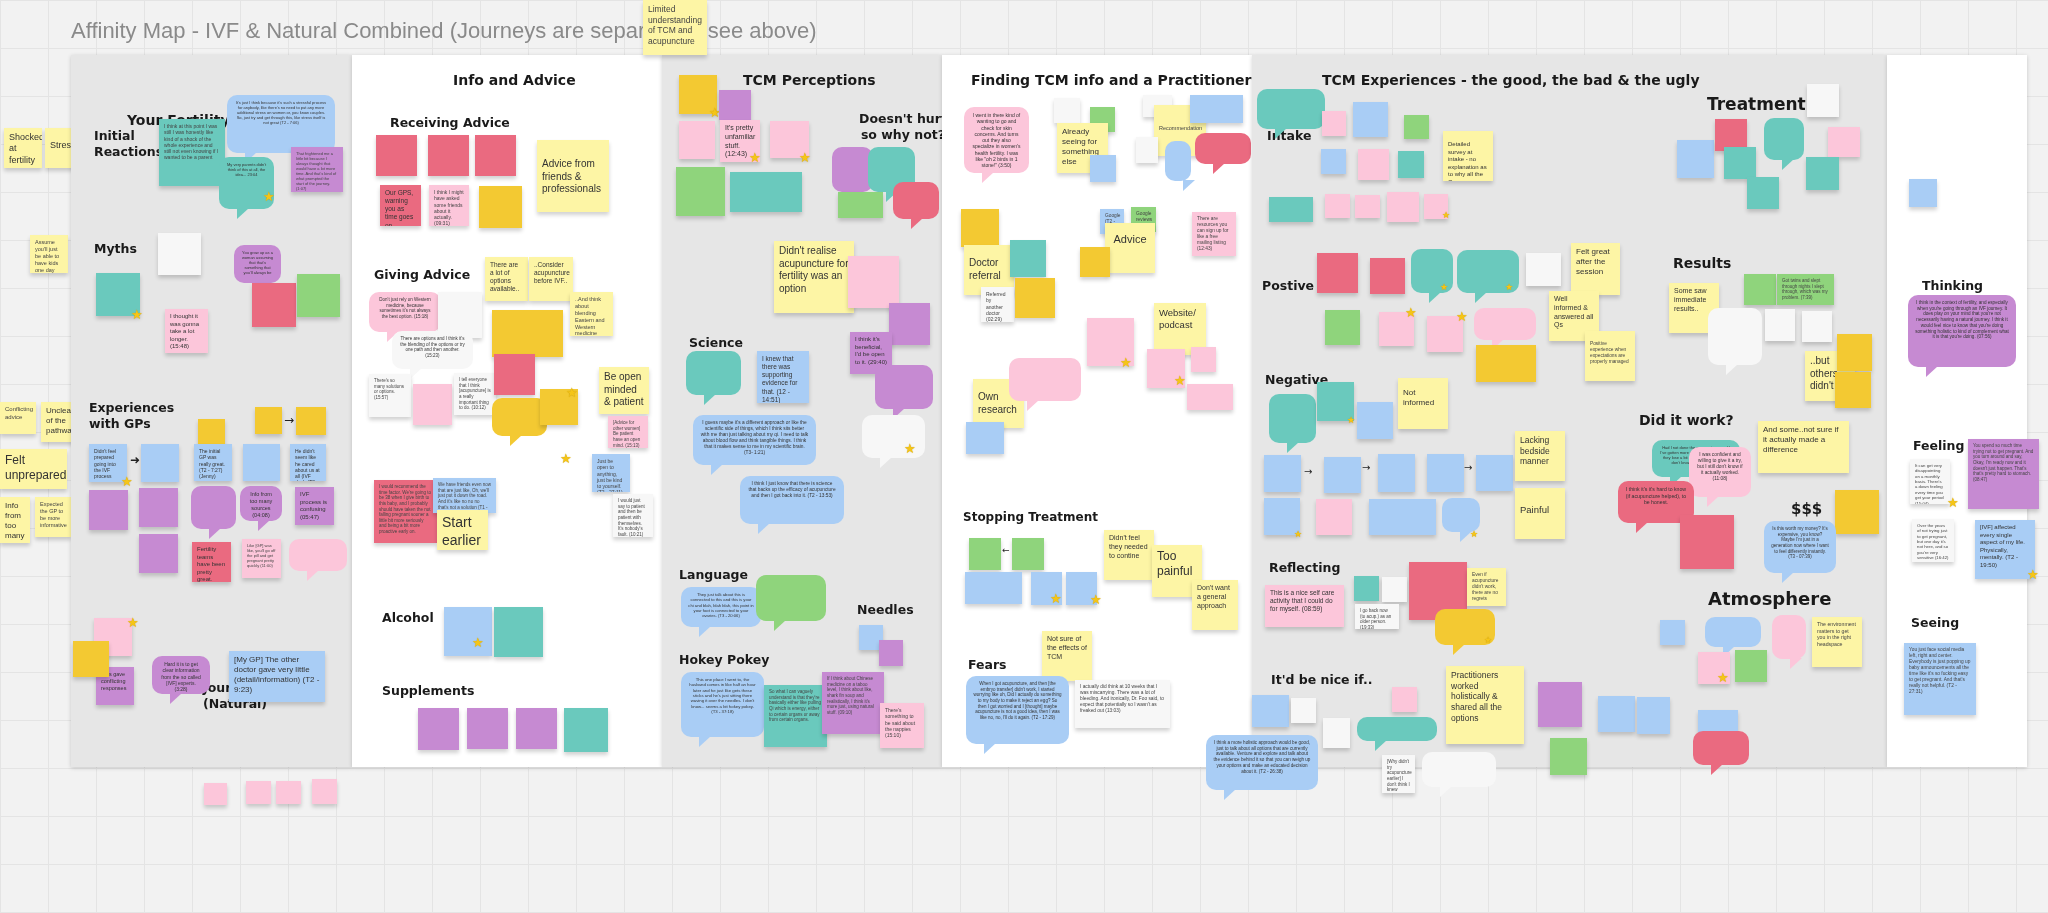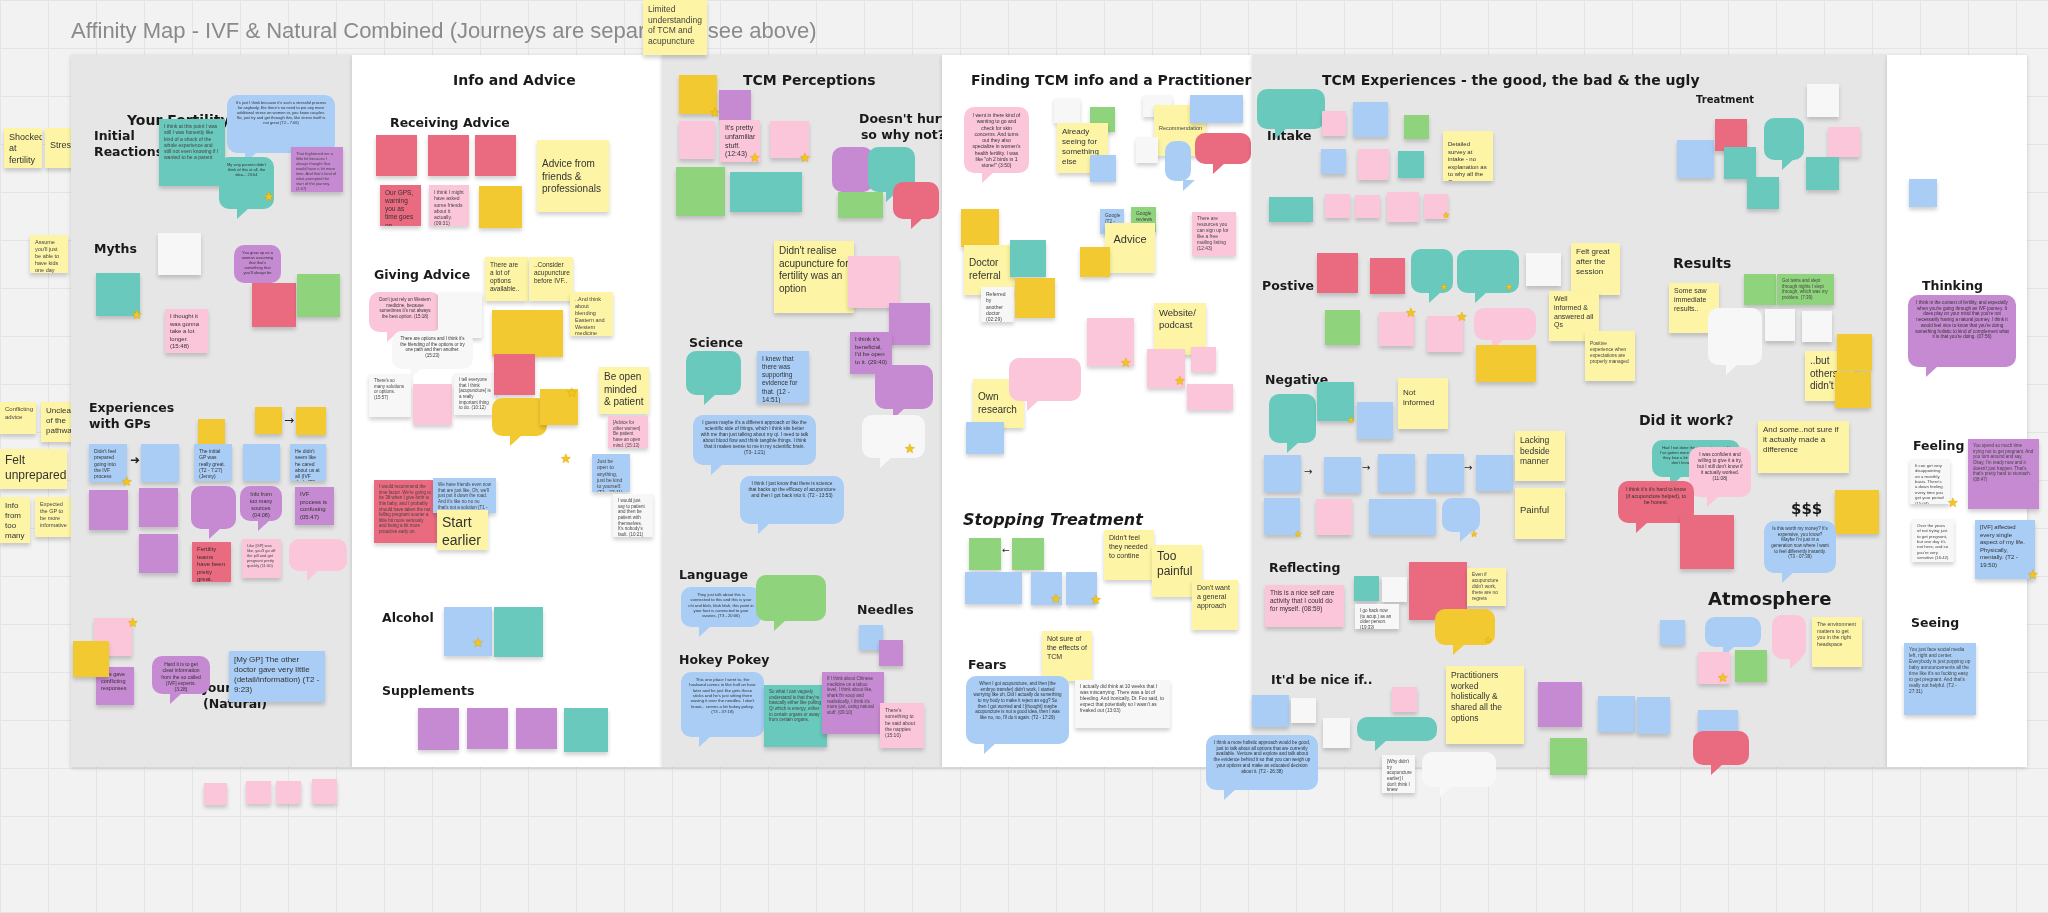--- a/index.html
+++ b/index.html
@@ -205,21 +205,21 @@
 
   <div class="bubble blue tiny" style="left:19px;top:617px;width:83px;height:65px;font-size:4.3px;">This one place I went to, the husband comes in like half an hour later and he just like gets these sticks and he's just sitting there waving it over the needles. I don't know... seems a bit hokey pokey. (T3 - 37:18)</div>
   <div class="sticky teal tiny" style="left:102px;top:630px;width:63px;height:62px;font-size:4.5px;">So what I can vaguely understand is that they're basically either like pulling Qi which is energy, either to certain organs or away from certain organs.</div>
   <div class="sticky purple tiny" style="left:160px;top:617px;width:62px;height:62px;font-size:4.5px;">If I think about Chinese medicine on a taboo level, I think about like, shark fin soup and realistically, I think it's more just, using natural stuff. (09:10)</div>
   <div class="sticky pink tiny" style="left:218px;top:648px;width:44px;height:45px;font-size:5px;">There's something to be said about the nappies (15:10)</div>
 </div>
 <div class="sticky yellow tiny" style="left:643px;top:0px;width:64px;height:55px;font-size:8.5px;z-index:5;">Limited understanding of TCM and acupuncture</div>
 
 <div class="frame white" style="left:942px;width:310px;">
   <div class="ftitle" style="left:29px;top:17px;">Finding TCM info and a Practitioner</div>
-  <div class="sub" style="left:21px;top:455px;font-size:16px;font-style:italic;">Stopping Treatment</div>
+  <div class="sub" style="left:21px;top:455px;font-size:12px;">Stopping Treatment</div>
   <div class="sub" style="left:26px;top:602px;">Fears</div>
 
   <div class="bubble pink tiny" style="left:22px;top:52px;width:65px;height:66px;font-size:5px;">I went in there kind of wanting to go and check for skin concerns. And turns out they also specialize in women's health fertility. I was like "oh 2 birds in 1 stone!" (3:50)</div>
   <div class="sticky whitex tiny" style="left:112px;top:43px;width:26px;height:25px;"></div>
   <div class="sticky green tiny" style="left:148px;top:52px;width:25px;height:25px;"></div>
   <div class="sticky yellow mid" style="left:115px;top:68px;width:51px;height:50px;font-size:8px;">Already seeing for something else</div>
   <div class="sticky blue tiny" style="left:148px;top:100px;width:26px;height:27px;"></div>
   <div class="sticky whitex tiny" style="left:201px;top:40px;width:29px;height:22px;"></div>
   <div class="sticky yellow tiny" style="left:212px;top:50px;width:52px;height:51px;font-size:5.5px;padding-top:20px;">Recommendation</div>
   <div class="sticky blue tiny" style="left:248px;top:40px;width:53px;height:28px;"></div>
@@ -268,21 +268,21 @@
   <div class="sticky whitex tiny" style="left:133px;top:625px;width:95px;height:48px;font-size:4.8px;text-align:left;">I actually did think at 10 weeks that I was miscarrying. There was a lot of bleeding. And ironically, Dr. Foo said, to expect that potentially so I wasn't as freaked out (13:03)</div>
 </div>
 
 <div class="frame grey" style="left:1252px;width:635px;">
   <div class="ftitle" style="left:70px;top:17px;">TCM Experiences - the good, the bad &amp; the ugly</div>
   <div class="sub" style="left:15px;top:73px;">Intake</div>
   <div class="sub" style="left:10px;top:223px;">Postive</div>
   <div class="sub" style="left:13px;top:317px;">Negative</div>
   <div class="sub" style="left:17px;top:505px;">Reflecting</div>
   <div class="sub" style="left:19px;top:617px;">It'd be nice if..</div>
-  <div class="sub" style="left:444px;top:39px;font-size:10px;">Treatment</div>
+  <div class="sub" style="left:455px;top:39px;font-size:17px;">Treatment</div>
   <div class="sub" style="left:421px;top:200px;font-size:14px;">Results</div>
   <div class="sub" style="left:387px;top:357px;font-size:14px;">Did it work?</div>
   <div class="sub" style="left:539px;top:445px;font-size:15px;">$$$</div>
   <div class="sub" style="left:456px;top:533px;font-size:18px;">Atmosphere</div>
 
   <div class="bubble teal tiny" style="left:5px;top:34px;width:68px;height:40px;"></div>
   <div class="sticky pink tiny" style="left:70px;top:56px;width:24px;height:25px;"></div>
   <div class="sticky blue tiny" style="left:101px;top:47px;width:35px;height:35px;"></div>
   <div class="sticky green tiny" style="left:152px;top:60px;width:25px;height:24px;"></div>
   <div class="sticky yellow mid" style="left:191px;top:76px;width:50px;height:50px;font-size:6px;padding-top:10px;">Detailed survey at intake - no explanation as to why all the Qs</div>

